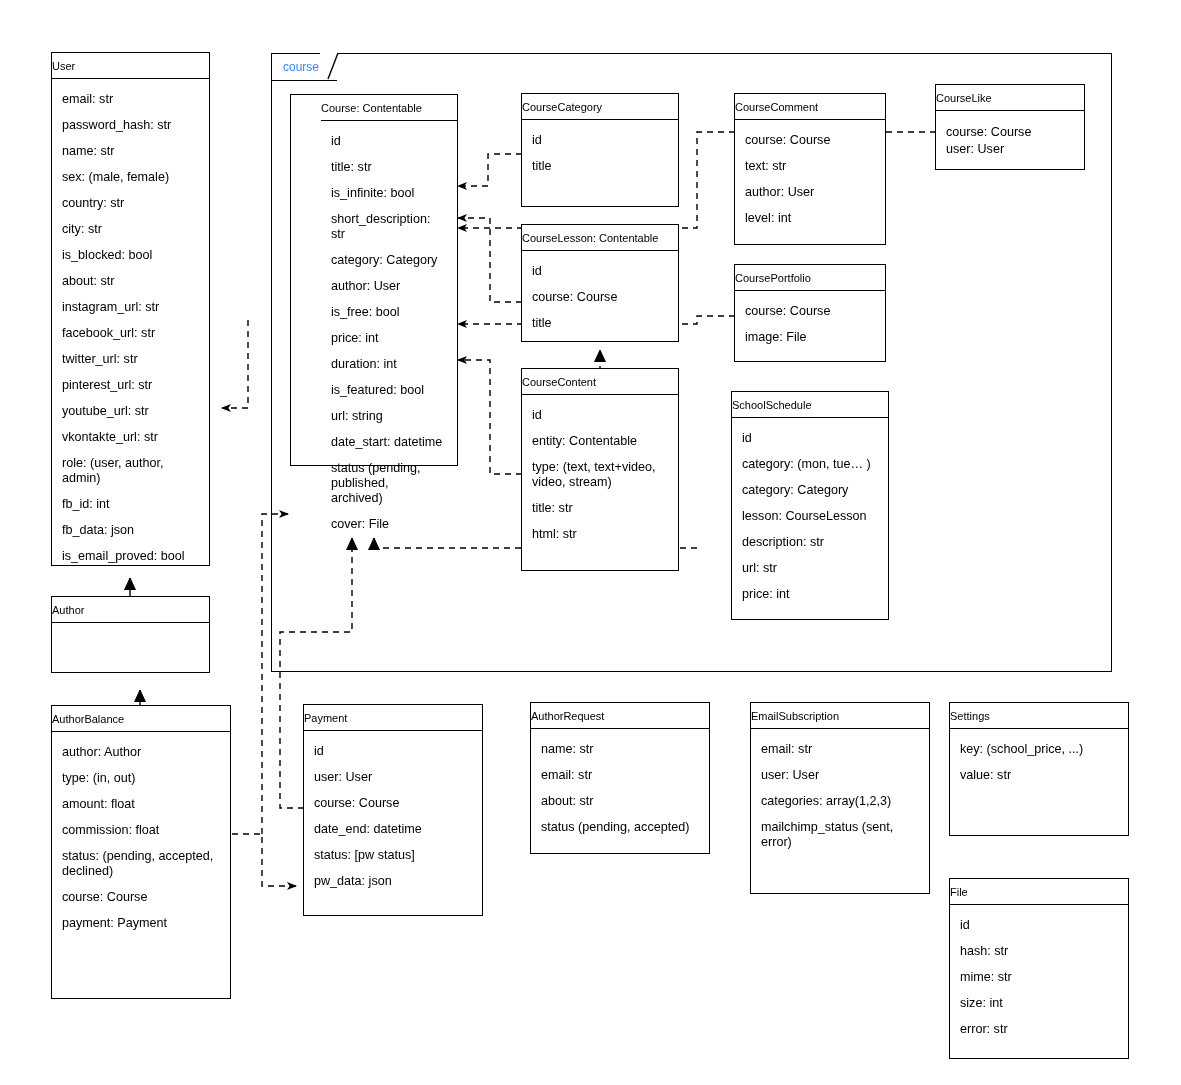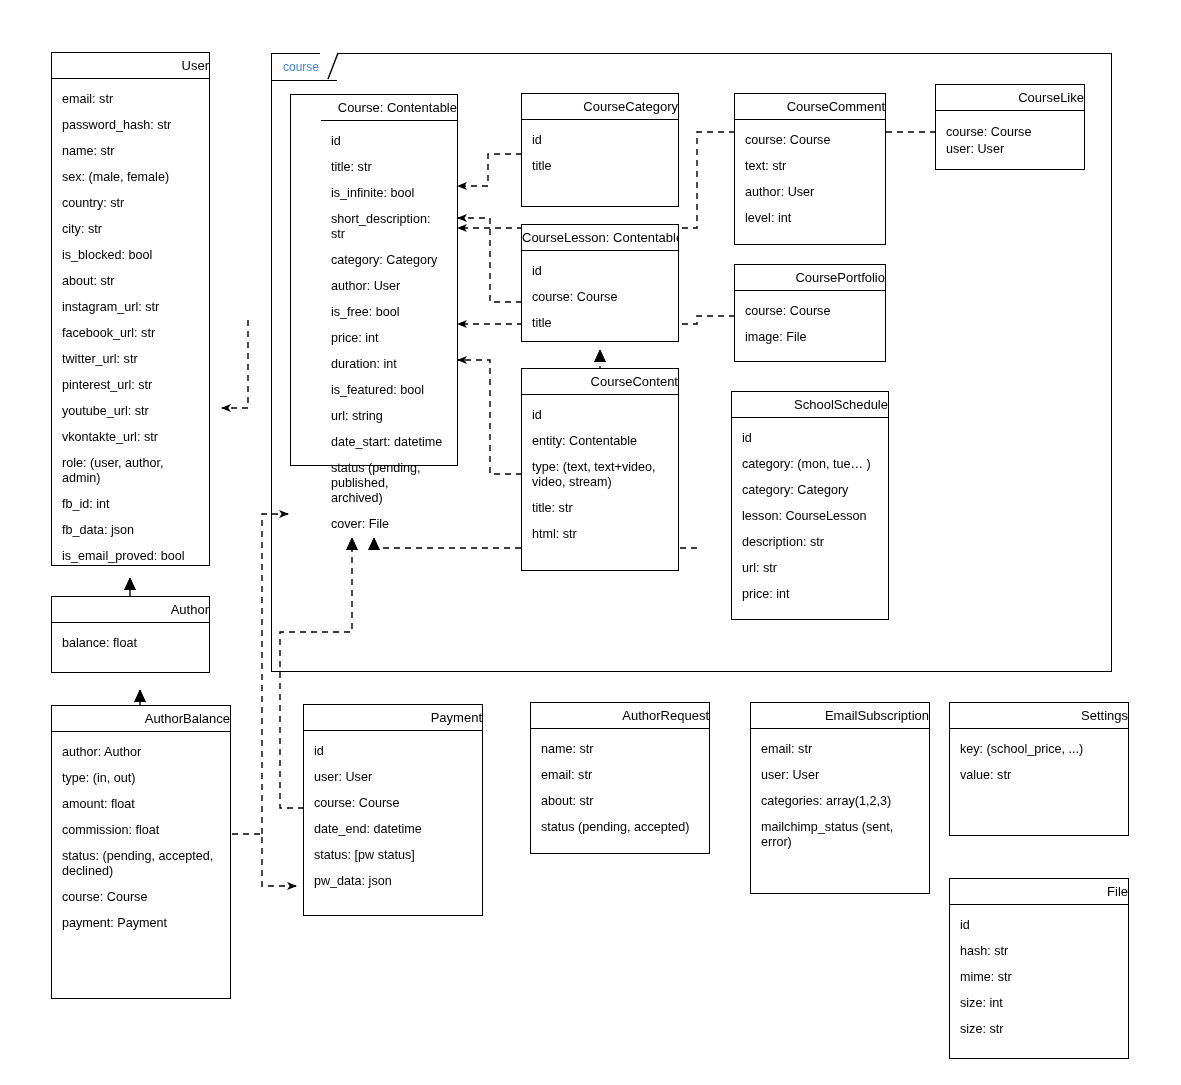--- a/index.html
+++ b/index.html
@@ -55,22 +55,22 @@
     position: absolute;
     box-sizing: border-box;
     border: 1.4px solid #000;
     background: #ffffff;
     z-index: 5;
   }
   .cls-title {
     box-sizing: border-box;
     height: 26px;
     line-height: 26px;
-    text-align: right;
-    font-size: 13px;
+    text-align: left;
+    font-size: 11px;
     color: #000;
     border-bottom: 1.4px solid #000;
     white-space: nowrap;
     overflow: hidden;
   }
   .cls-body {
     box-sizing: border-box;
     padding: 13px 10px 10px 10px;
   }
   .attr {
@@ -167,23 +167,20 @@
       <div class="attr">vkontakte_url: str</div>
       <div class="attr">role: (user, author, admin)</div>
       <div class="attr">fb_id: int</div>
       <div class="attr">fb_data: json</div>
       <div class="attr">is_email_proved: bool</div>
     </div>
   </div>
 
   <div class="cls" style="left:51px; top:596px; width:159px; height:77px;">
     <div class="cls-title">Author</div>
-    <div class="cls-body">
-      <div class="attr">balance: float</div>
-    </div>
   </div>
 
   <div class="cls" style="left:51px; top:705px; width:180px; height:294px;">
     <div class="cls-title">AuthorBalance</div>
     <div class="cls-body">
       <div class="attr">author: Author</div>
       <div class="attr">type: (in, out)</div>
       <div class="attr">amount: float</div>
       <div class="attr">commission: float</div>
       <div class="attr">status: (pending, accepted,
@@ -322,17 +319,17 @@
     </div>
   </div>
 
   <div class="cls" style="left:949px; top:852px; width:180px; height:181px;margin-top:26px;">
     <div class="cls-title">File</div>
     <div class="cls-body">
       <div class="attr">id</div>
       <div class="attr">hash: str</div>
       <div class="attr">mime: str</div>
       <div class="attr">size: int</div>
-      <div class="attr">size: str</div>
+      <div class="attr">error: str</div>
     </div>
   </div>
 
 </div>
 
 </body></html>

